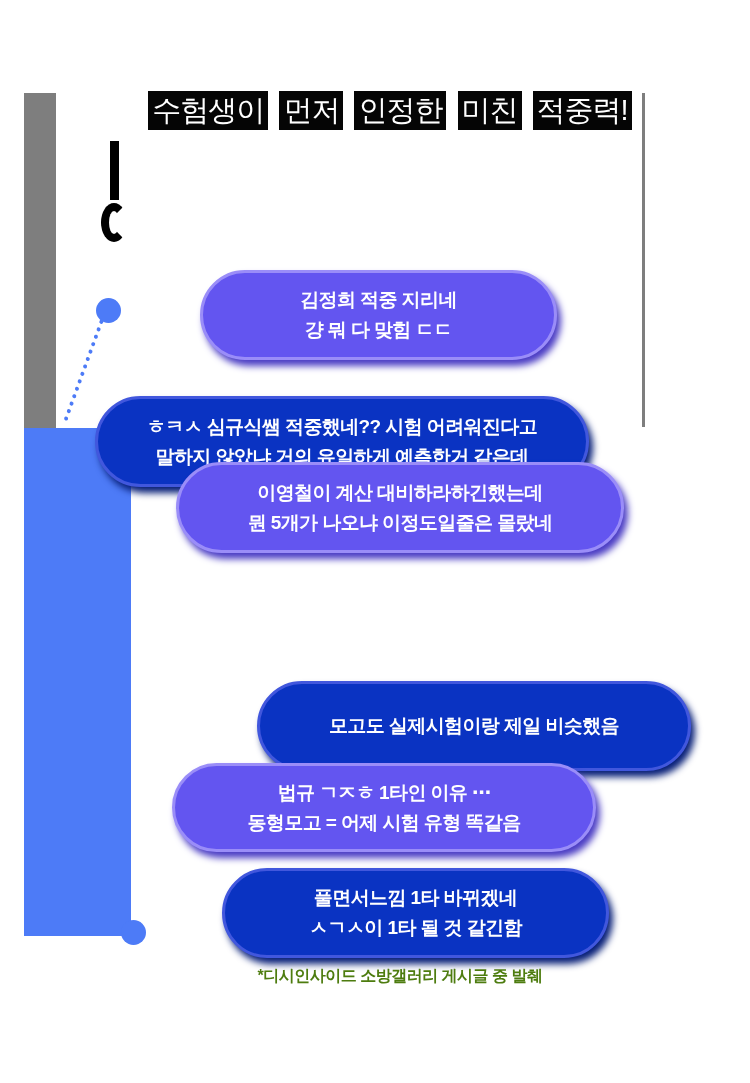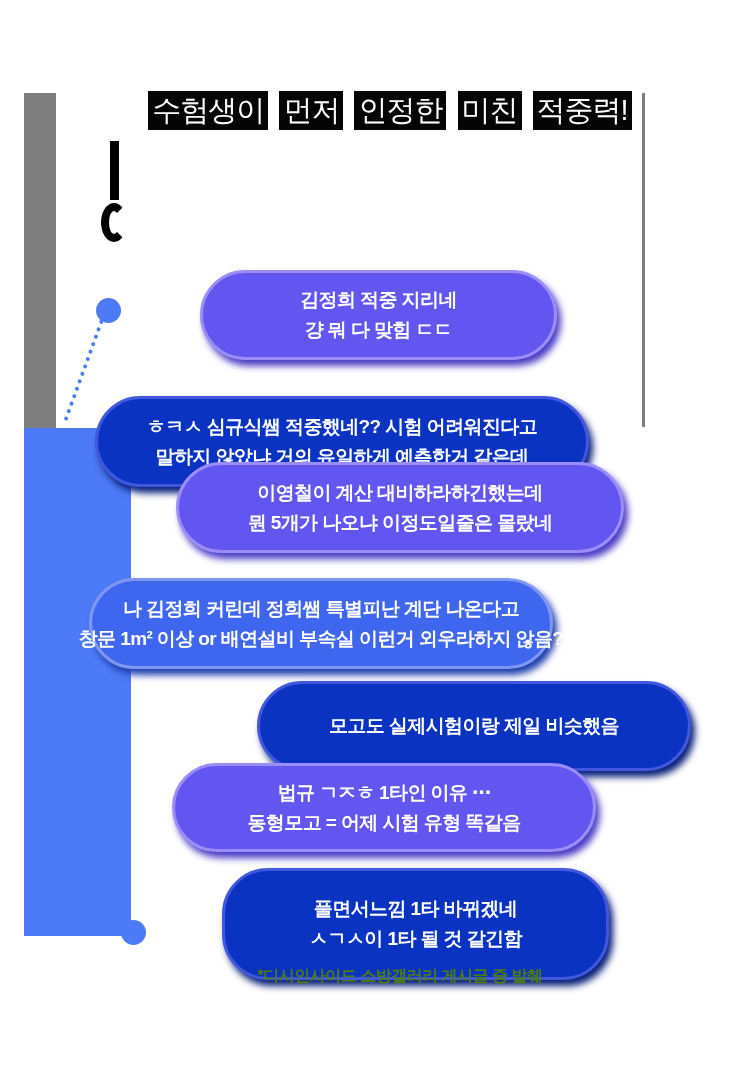--- a/index.html
+++ b/index.html
@@ -36,21 +36,21 @@
     text-align:center; color:#ffffff; font-weight:700; font-size:19px;
     line-height:30px; letter-spacing:-0.6px; border-radius:46px;
     border:3px solid transparent; box-sizing:border-box; white-space:nowrap;
   }
   .b1 { left:200px; top:270px; width:357px; height:90px; }
   .b2 { left:95px;  top:380px; width:494px; height:91px;margin-top:16px; }
   .b3 { left:176px; top:462px; width:448px; height:91px; }
   .b4 { left:89px;  top:578px; width:464px; height:91px; }
   .b5 { left:257px; top:681px; width:434px; height:90px; }
   .b6 { left:172px; top:763px; width:424px; height:89px; }
-  .b7 { left:222px; top:868px; width:387px; height:112px; }
+  .b7 { left:222px; top:868px; width:387px; height:90px; }
 
   
   .caption {
     left:200px; top:966px; width:400px; text-align:center;
     font-size:16px; font-weight:700; letter-spacing:-0.5px;
     color:#4d7c0f; filter:blur(0.4px);
   }
 </style>
 </head>
 <body>
@@ -74,24 +74,20 @@
     <span>걍 뭐 다 맞힘 ㄷㄷ</span>
   </div>
   <div class="abs bubble b2" style="background: rgb(10, 51, 194); border-color: rgb(65, 87, 221); box-shadow: rgb(7, 31, 120) 4px 6px 7px; color: rgb(255, 255, 255);">
     <span>ㅎㅋㅅ 심규식쌤 적중했네?? 시험 어려워진다고</span>
     <span>말하지 않았냐 거의 유일하게 예측한거 같은데</span>
   </div>
   <div class="abs bubble b3" style="background: rgb(99, 85, 240); border-color: rgb(154, 141, 248); box-shadow: rgb(74, 60, 196) 4px 6px 7px; color: rgb(255, 255, 255);">
     <span>이영철이 계산 대비하라하긴했는데</span>
     <span>뭔 5개가 나오냐 이정도일줄은 몰랐네</span>
   </div>
-  <div class="abs bubble b4" style="background: rgb(63, 102, 238); border-color: rgb(126, 151, 243); box-shadow: rgb(30, 63, 174) 4px 6px 7px; color: rgb(255, 255, 255);">
-    <span>나 김정희 커린데 정희쌤 특별피난 계단 나온다고</span>
-    <span>창문 1m² 이상 or 배연설비 부속실 이런거  외우라하지 않음?</span>
-  </div>
   <div class="abs bubble b5" style="background: rgb(10, 51, 194); border-color: rgb(65, 87, 221); box-shadow: rgb(7, 31, 120) 4px 6px 7px; color: rgb(255, 255, 255);">
     <span>모고도 실제시험이랑 제일 비슷했음</span>
   </div>
   <div class="abs bubble b6" style="background: rgb(99, 85, 240); border-color: rgb(154, 141, 248); box-shadow: rgb(74, 60, 196) 4px 6px 7px; color: rgb(255, 255, 255);">
     <span>법규 ㄱㅈㅎ 1타인 이유 ⋯</span>
     <span>동형모고 = 어제 시험 유형 똑같음</span>
   </div>
   <div class="abs bubble b7" style="background: rgb(10, 51, 194); border-color: rgb(65, 87, 221); box-shadow: rgb(7, 31, 120) 4px 6px 7px; color: rgb(255, 255, 255);">
     <span>풀면서느낌 1타 바뀌겠네</span>
     <span>ㅅㄱㅅ이 1타 될 것 같긴함</span>

